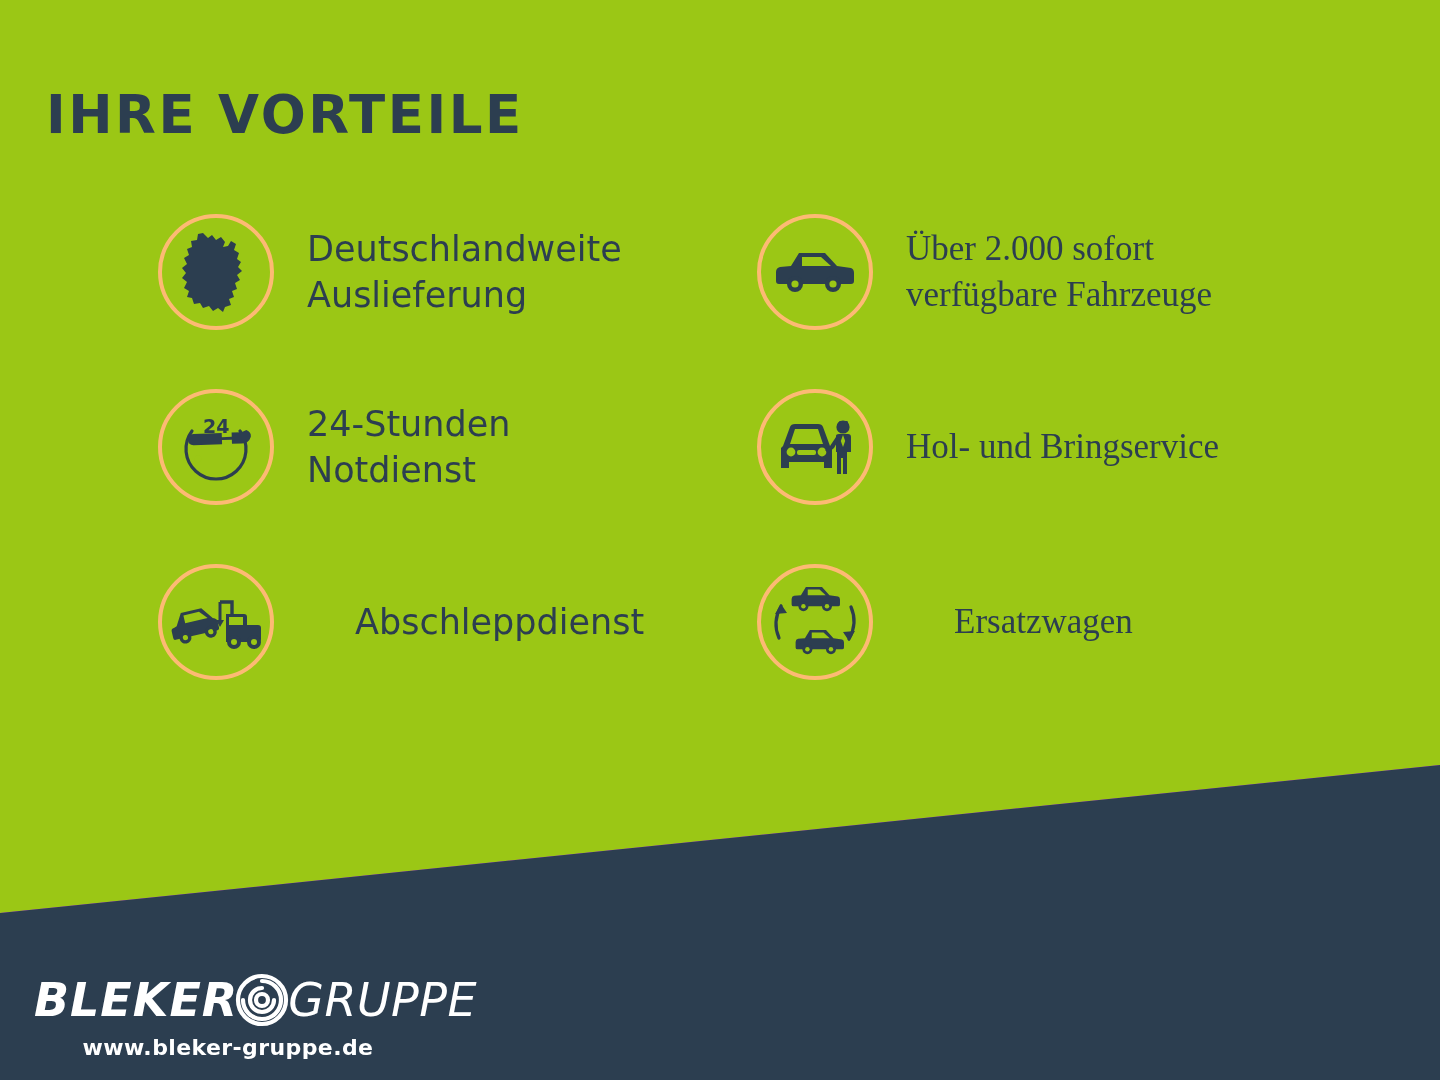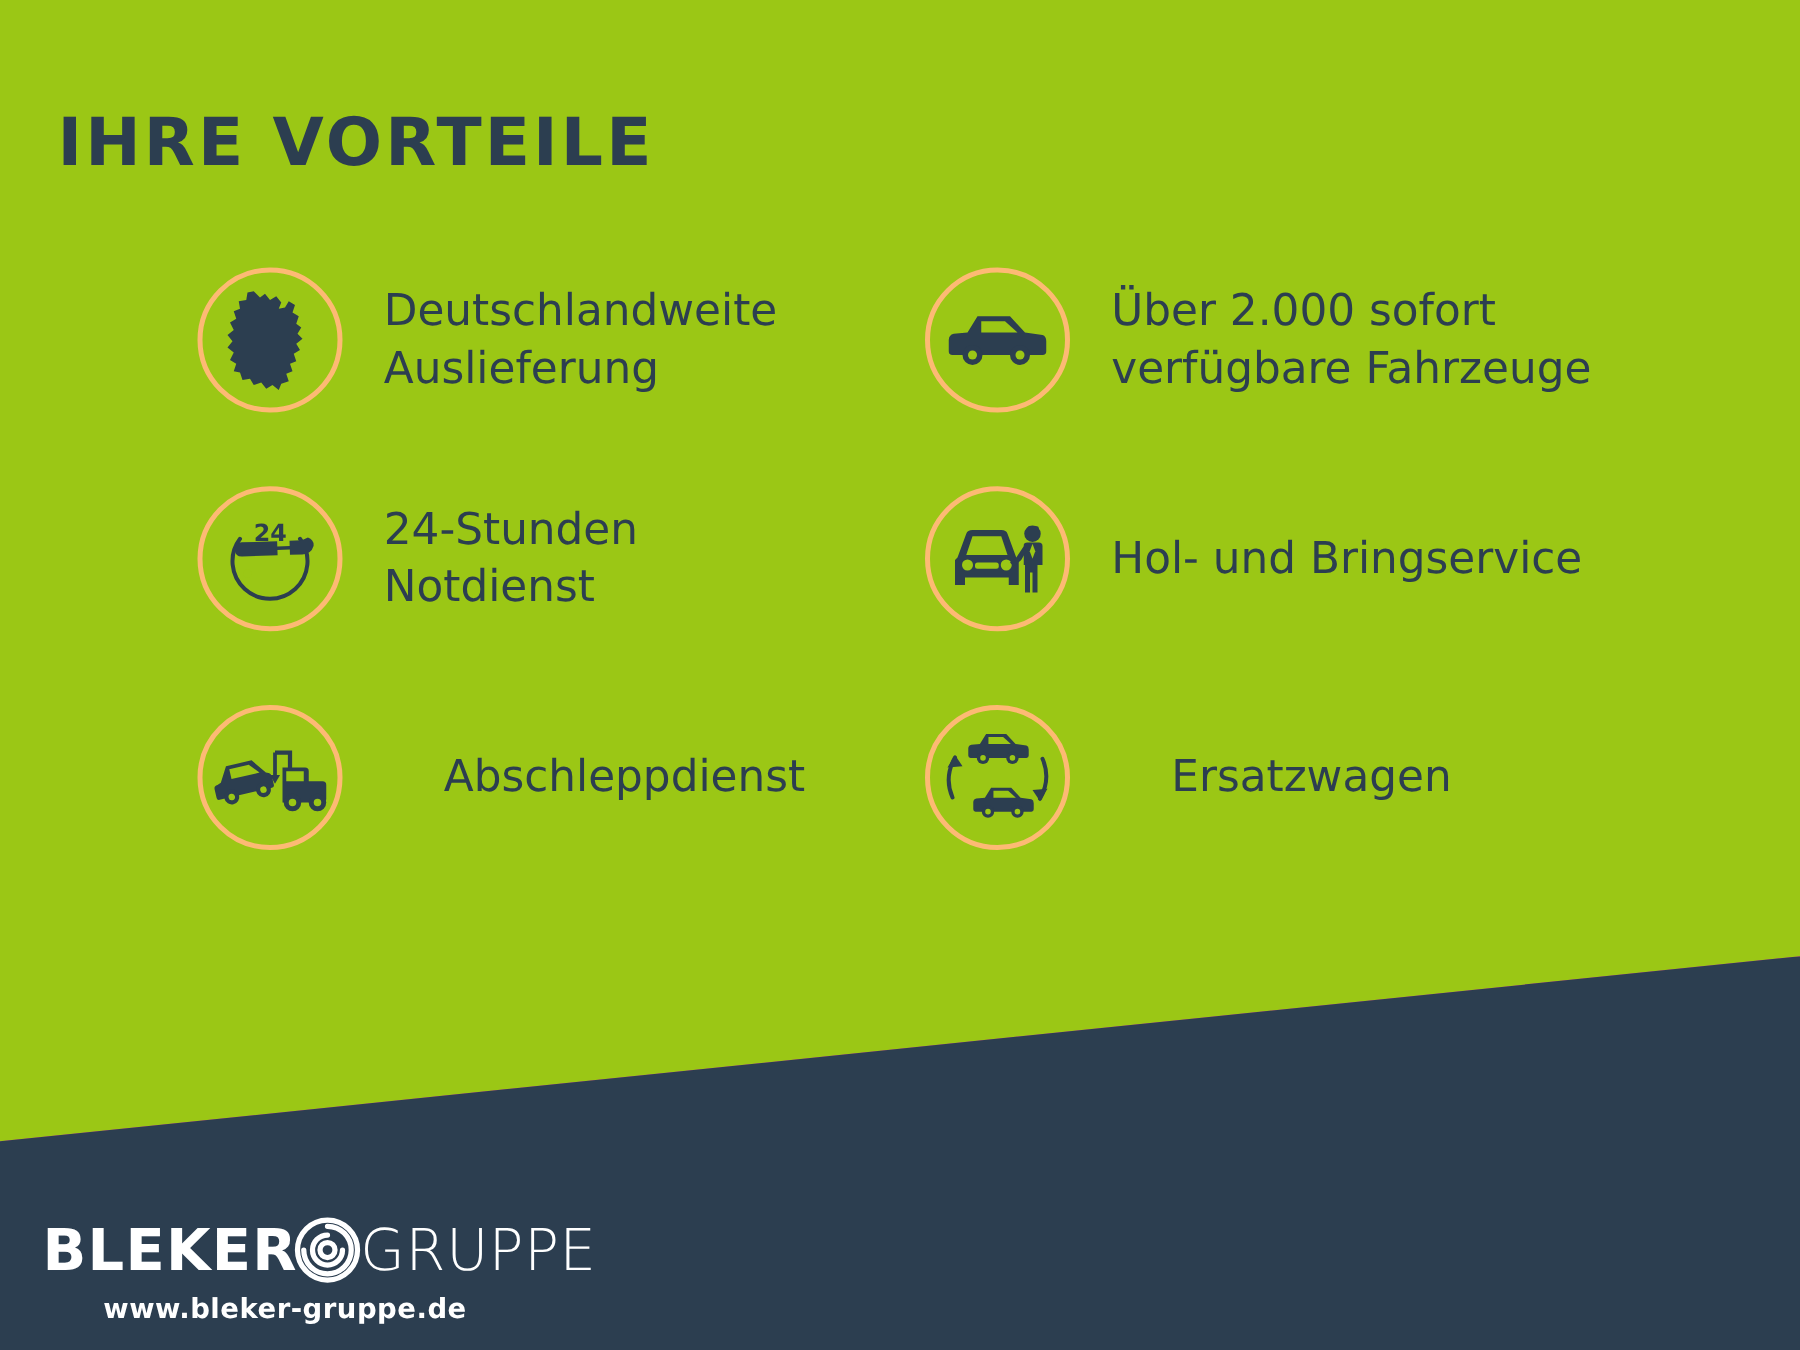--- a/index.html
+++ b/index.html
@@ -5,21 +5,21 @@
   html, body {
     margin: 0;
     padding: 0;
     background: #ffffff;
   }
   #slide {
     position: relative;
     width: 1440px;
     height: 1080px;
     overflow: hidden;
-    background: #ec4899;
+    background: #d946ef;
     font-family: "DejaVu Sans", "Liberation Sans", sans-serif;
   }
   
   .green-panel {
     position: absolute;
     left: 0; top: 0;
     width: 1440px; height: 1080px;
     background: #9bc715;
     clip-path: polygon(0 0, 1440px 0, 1440px 765px, 0 913px);
   }
@@ -48,21 +48,21 @@
     left: 0;
     top: 214px;
     width: 1440px;
   }
   .benefit-row {
     position: absolute;
     display: flex;
     align-items: center;
   }
   .col-left  { left: 158px; }
-  .col-right { left: 740px; }
+  .col-right { left: 757px; font-family: Liberation Serif, serif; }
   .row-1 { top: 0px; justify-content: space-between; }
   .row-2 { top: 175px; }
   .row-3 { top: 350px; gap: 48px; }
 
   .icon-circle {
     width: 116px;
     height: 116px;
     border-radius: 50%;
     border: 4px solid #fdba74;
     box-sizing: border-box;
@@ -87,20 +87,21 @@
     position: absolute;
     left: 34px;
     top: 972px;
     width: 370px;
   }
   .logo-wordmark {
     display: flex;
     align-items: center;
     justify-content: flex-start;
     height: 56px;
+    font-style: italic;
   }
   .logo-bleker {
     font-size: 46px;
     font-weight: 700;
     letter-spacing: 1px;
     color: #ffffff;
     line-height: 1;
   }
   .logo-mark {
     margin: 0 -2px 0 -4px;

